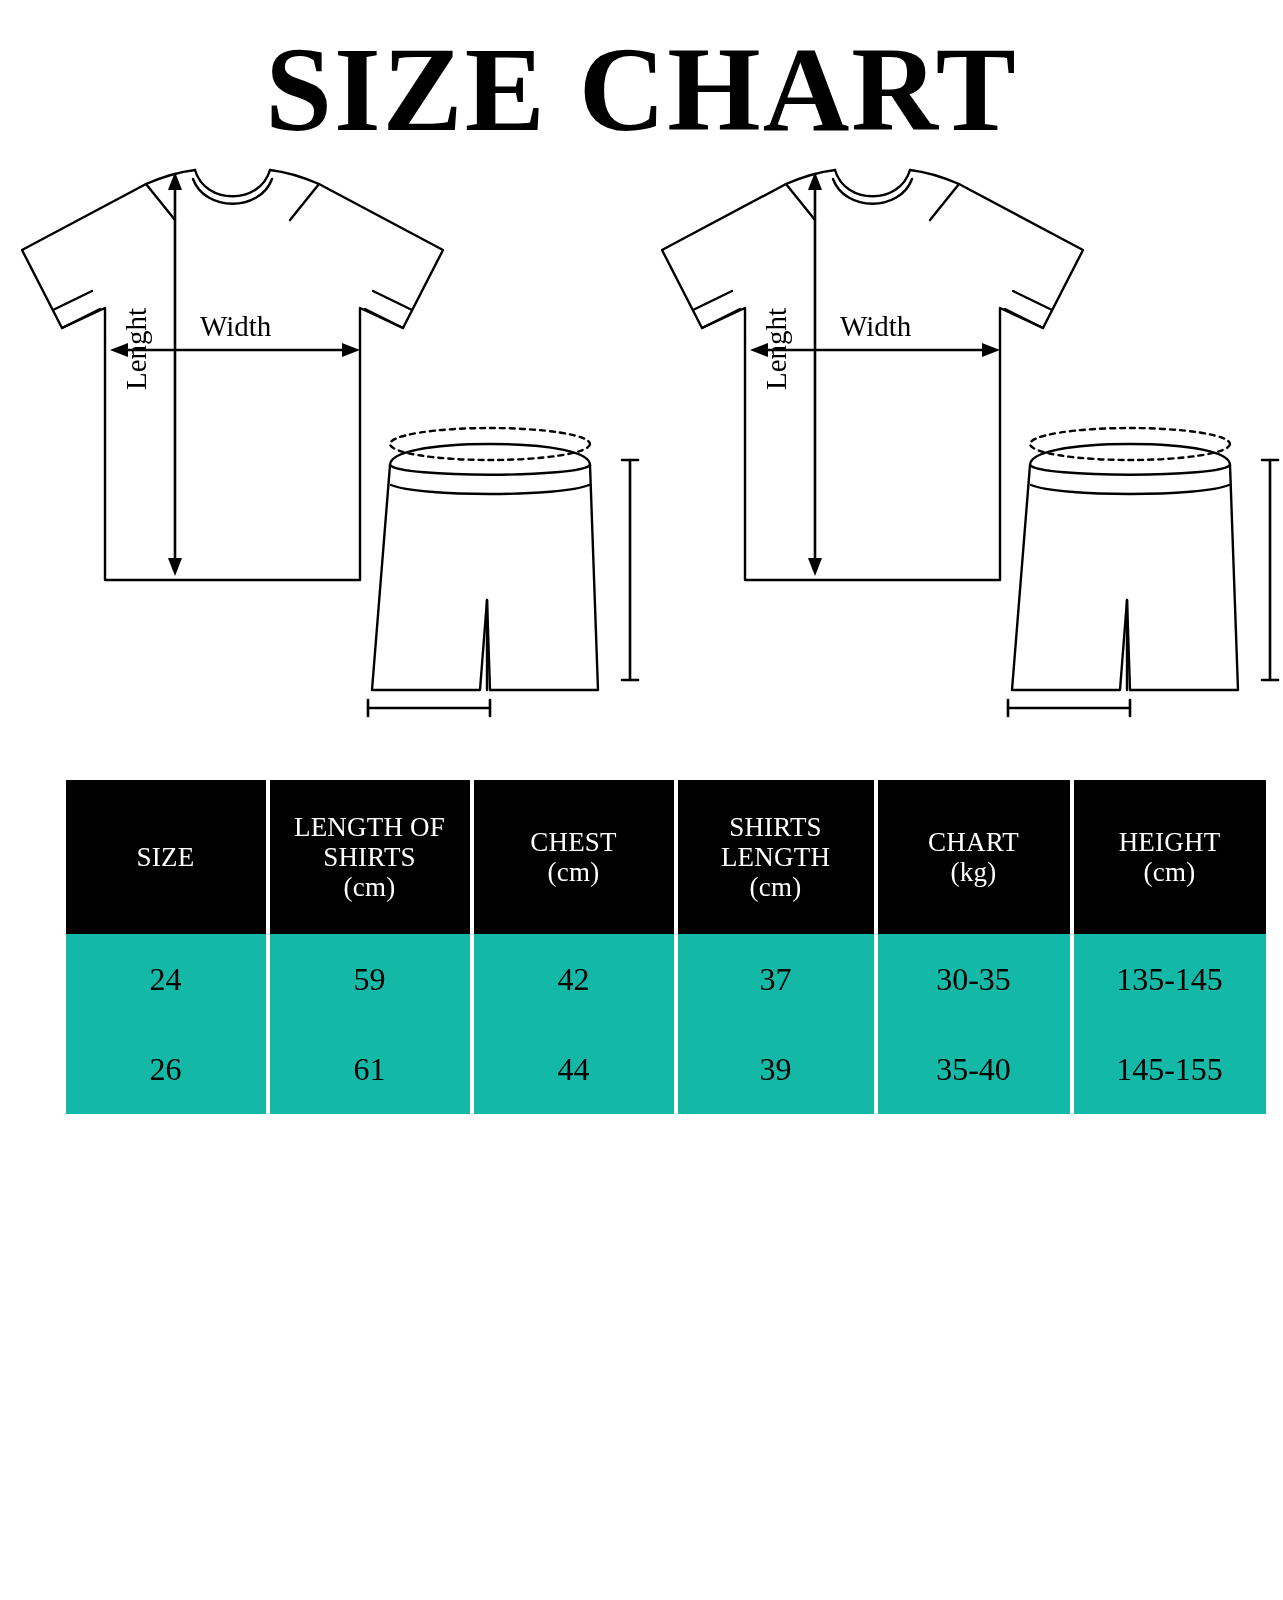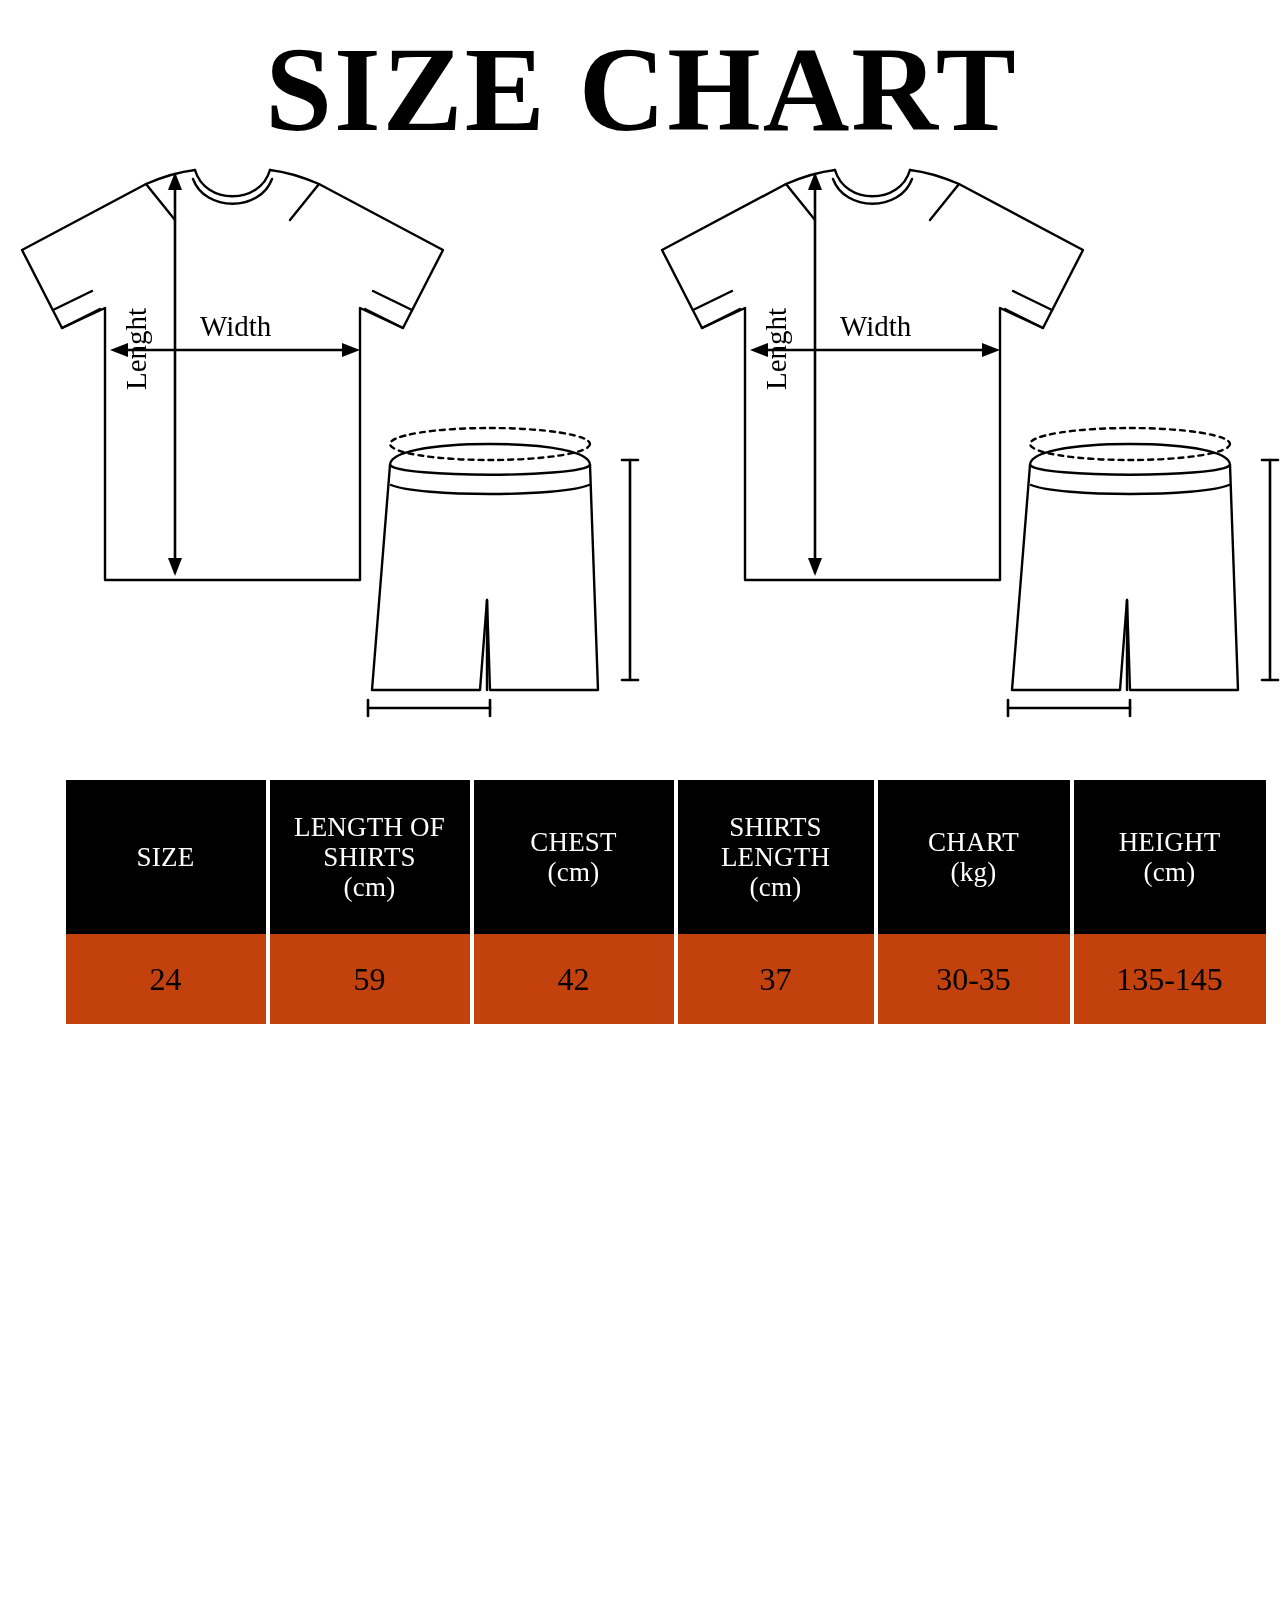--- a/index.html
+++ b/index.html
@@ -85,21 +85,21 @@
     padding: 4px 6px;
     letter-spacing: 0.2px;
   }
   table.size-table tbody td {
     font-family: "Liberation Serif", serif;
     font-size: 32px;
     text-align: center;
     color: #000;
     height: 88px;
     vertical-align: middle;
-    background: #c2410c;
+    background: #14b8a6;
   }
   .col-size  { width: 200px; }
   .col-len   { width: 200px; }
   .col-chest { width: 200px; }
   .col-slen  { width: 196px; }
   .col-wt    { width: 192px; }
   .col-ht    { width: 192px; }
 
   .hdr-line { display: block; }
 </style>
@@ -277,15 +277,23 @@
     </thead>
     <tbody>
       <tr>
         <td>24</td>
         <td>59</td>
         <td>42</td>
         <td>37</td>
         <td>30-35</td>
         <td>135-145</td>
       </tr>
+      <tr>
+        <td>26</td>
+        <td>61</td>
+        <td>44</td>
+        <td>39</td>
+        <td>35-40</td>
+        <td>145-155</td>
+      </tr>
     </tbody>
   </table>
 </div>
 
 </body></html>

